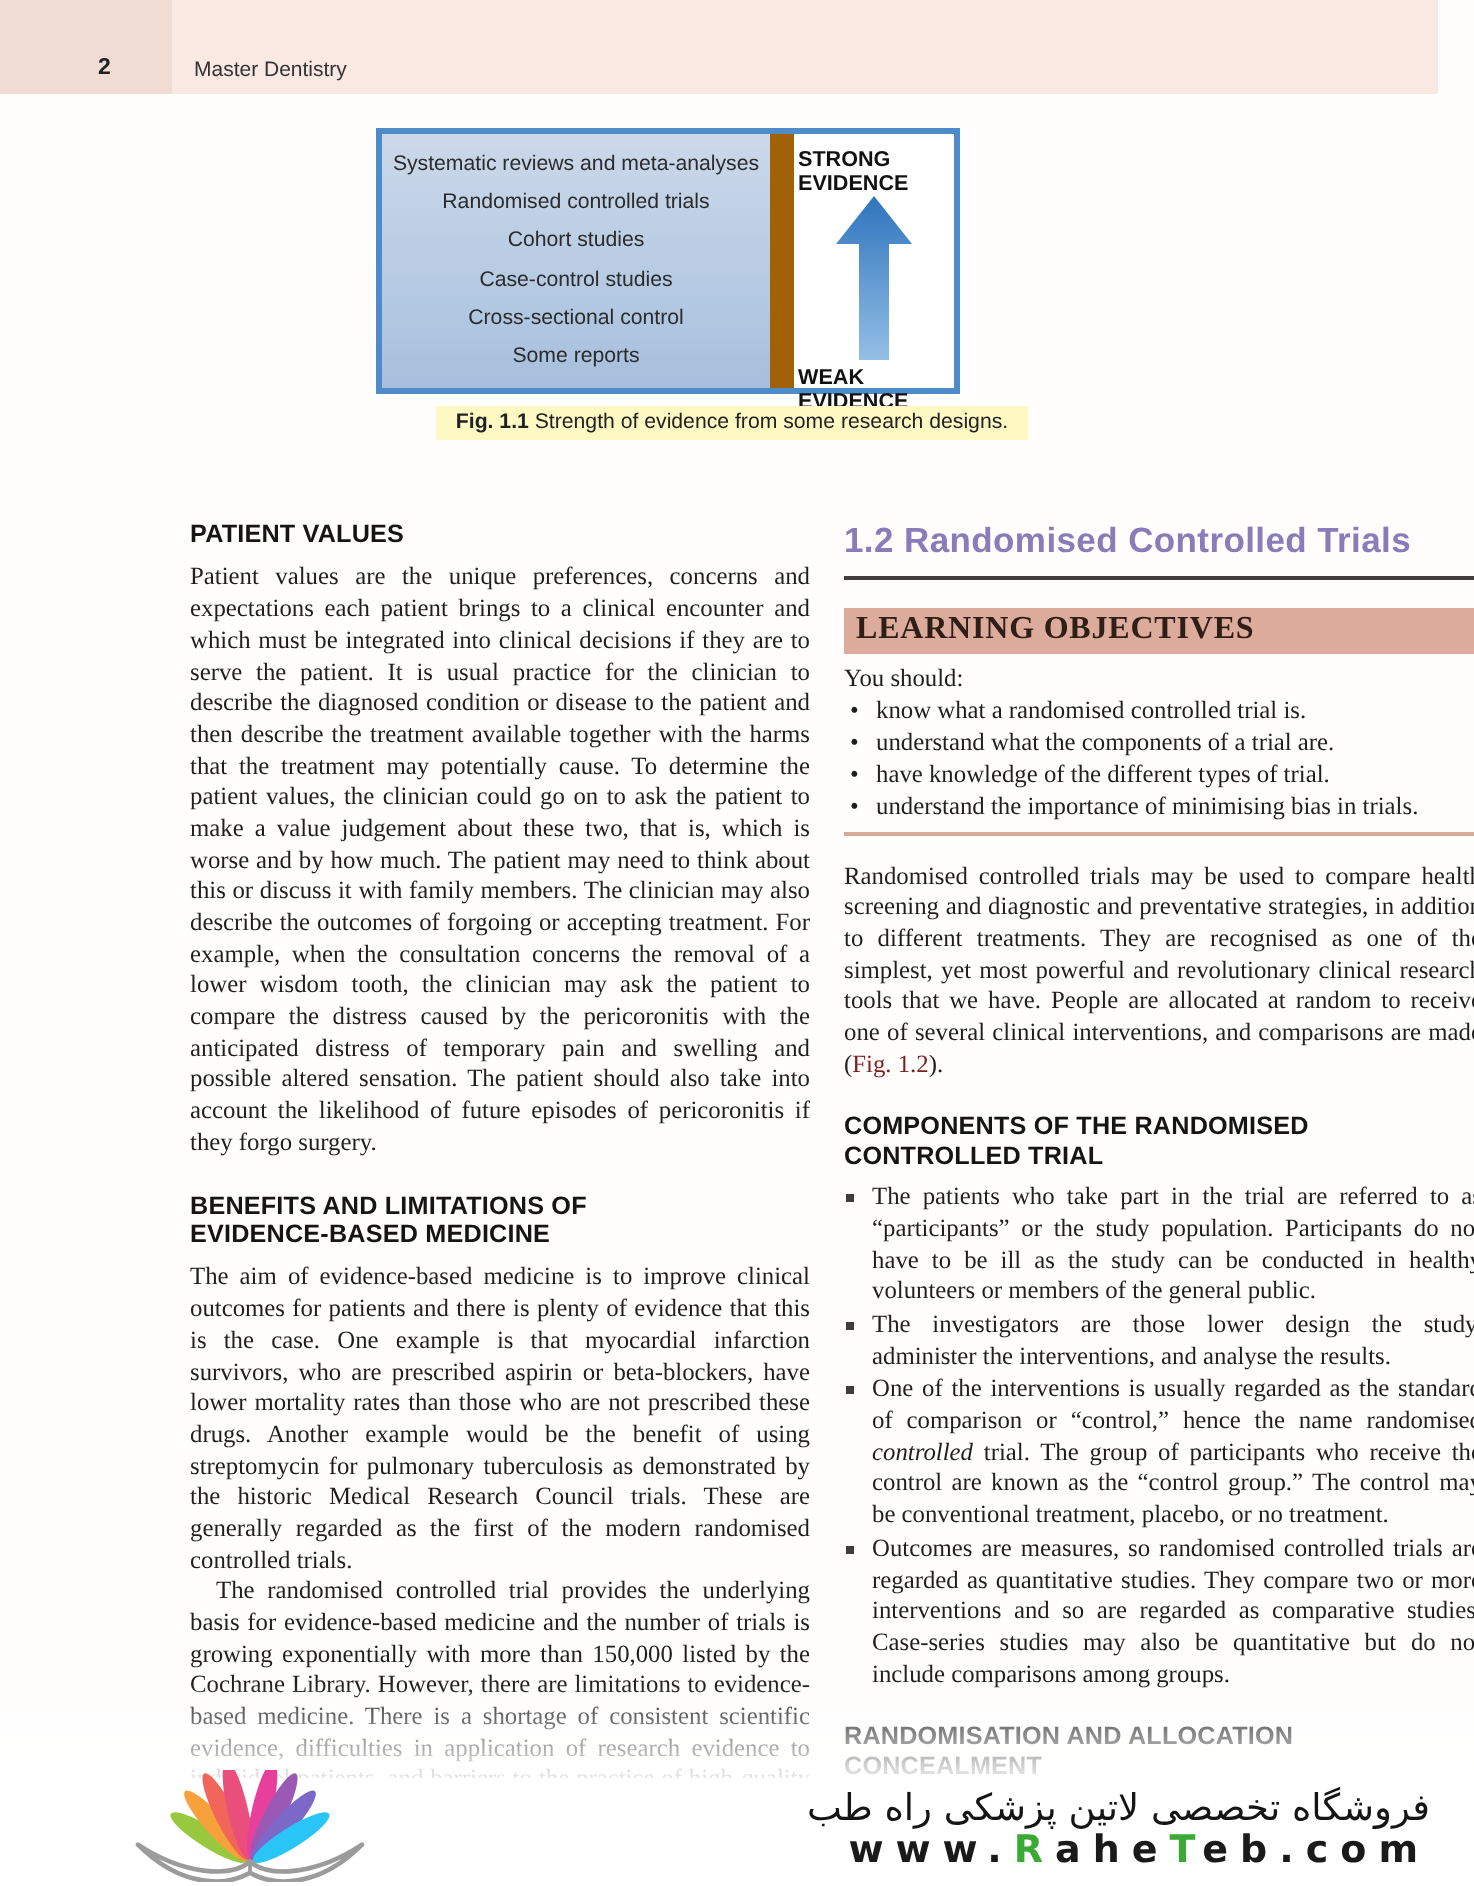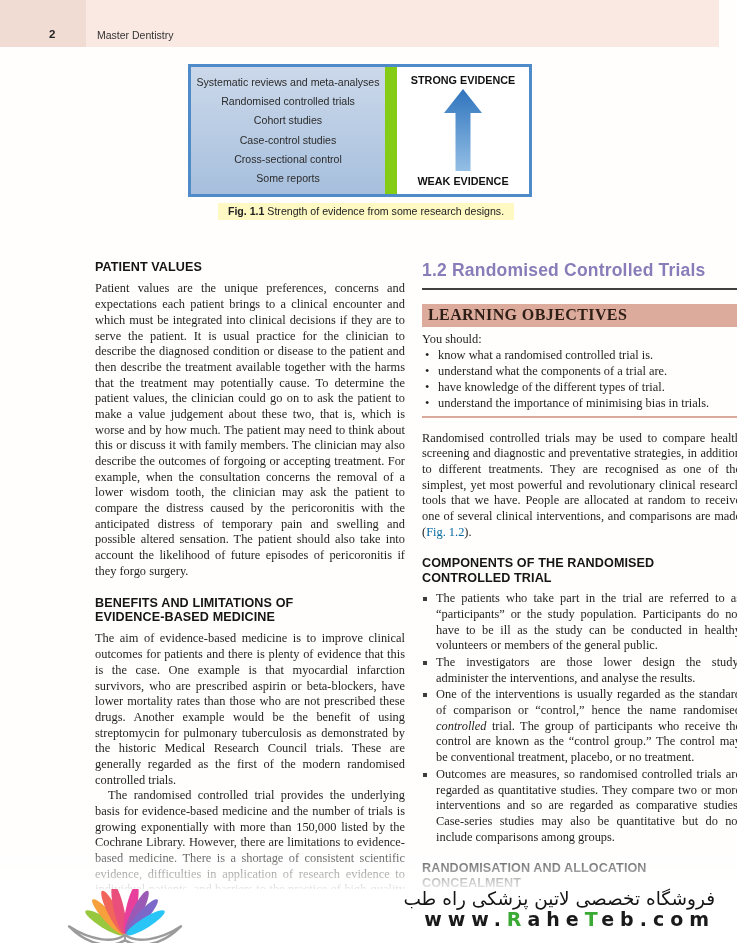--- a/index.html
+++ b/index.html
@@ -8,22 +8,22 @@
 
   
   .header{position:absolute;top:0;left:0;width:719px;height:47px;background:#fae9e2;}
   .header-strip{position:absolute;top:0;left:0;width:86px;height:47px;background:#f1dcd4;}
   .page-num{position:absolute;top:28px;left:49px;font-family:"Liberation Sans",sans-serif;
             font-weight:bold;font-size:11.5px;color:#222;}
   .book-title{position:absolute;top:29px;left:97px;font-family:"Liberation Sans",sans-serif;
             font-size:10.5px;color:#333;}
 
   
-  .figure{position:absolute;top:64px;left:188px;width:344px;height:133px;box-sizing:border-box;
-          border:3px solid #4f8ac9;background:#84cc16;display:flex;gap:12px;}
+  .figure{position:absolute;top:64px;left:188px;width:292px;height:133px;box-sizing:border-box;
+          border:3px solid #4f8ac9;background:#a16207;display:flex;gap:12px;}
   .fig-left{width:194px;background:linear-gradient(180deg,#ccd8ea 0%,#b7cbe3 55%,#a7bfdd 100%);
             display:flex;flex-direction:column;justify-content:space-between;
             padding:9px 2px 10px 2px;box-sizing:border-box;text-align:center;
             font-family:"Liberation Sans",sans-serif;font-size:10.6px;color:#2b2b2b;}
   .fig-right{flex:1;background:#fff;display:flex;flex-direction:column;align-items:center;
             justify-content:space-between;padding:7px 2px;box-sizing:border-box;
             font-family:"Liberation Sans",sans-serif;font-weight:bold;font-size:10.8px;color:#111;}
   .caption{position:absolute;top:201px;left:188px;width:342px;text-align:center;}
   .caption span.band{background:#fef9c3;padding:2px 10px 3px 10px;
             font-family:Liberation Sans, sans-serif;font-size:10.6px;color:#222;margin-left:14px;}
@@ -46,34 +46,34 @@
          font-weight:bold;color:#8a7cb8;letter-spacing:.2px;}
   .sec-rule{border-bottom:2px solid #404040;margin-top:7px;}
   .lo-box{margin-top:14px;border-bottom:2px solid #d9a999;padding-bottom:4px;}
   .lo-head{background:#dcab9c;color:#2e1e16;font-family:"Liberation Serif",serif;
            font-weight:bold;font-size:16px;letter-spacing:.4px;padding:2px 6px 3px 6px;}
   .lo-intro{margin-top:5px;font-size:12.4px;}
   ul.lo-list{margin:0;padding:0;list-style:none;}
   ul.lo-list li{position:relative;padding-left:16px;font-size:12.4px;line-height:1.3;}
   ul.lo-list li::before{content:"\2022";position:absolute;left:3px;top:0;}
   .rc-para{margin-top:13px;}
-  a.figref{color:#0369a1;text-decoration:none;}
+  a.figref{color:#7f1d1d;text-decoration:none;}
   ul.sq-list{margin:6px 0 0 0;padding:0;list-style:none;}
   ul.sq-list li{position:relative;padding-left:14px;font-size:12.4px;line-height:1.265;
                 text-align:justify;margin-top:1px;}
   ul.sq-list li::before{content:"";position:absolute;left:1px;top:6px;width:4px;height:4px;
                 background:#3d3d3d;}
   em.it{font-style:italic;}
 
   
   .fade{position:absolute;left:0;top:842px;width:737px;height:62px;z-index:5;
         background:linear-gradient(180deg,rgba(255,255,255,0) 0%,rgba(255,255,255,.85) 70%,#fff 100%);
         pointer-events:none;}
   .footer{position:absolute;left:0;bottom:0;width:737px;height:54px;background:#ffffff;z-index:6;
-          display:flex;align-items:flex-start;}
+          display:flex;align-items:center;}
   .logo-wrap{margin-left:56px;margin-bottom:1px;}
   .footer-text{margin-left:auto;margin-right:22px;text-align:right;}
   .store-name{direction:rtl;font-family:"DejaVu Sans",sans-serif;font-size:18.5px;color:#151515;
               line-height:1.1;}
   .website{font-family:"DejaVu Sans",sans-serif;font-weight:bold;font-size:19px;color:#1a1a1a;
            letter-spacing:6px;line-height:1.15;}
   .website .grn{color:#3aaa35;}
 </style>
 </head>
 <body>

